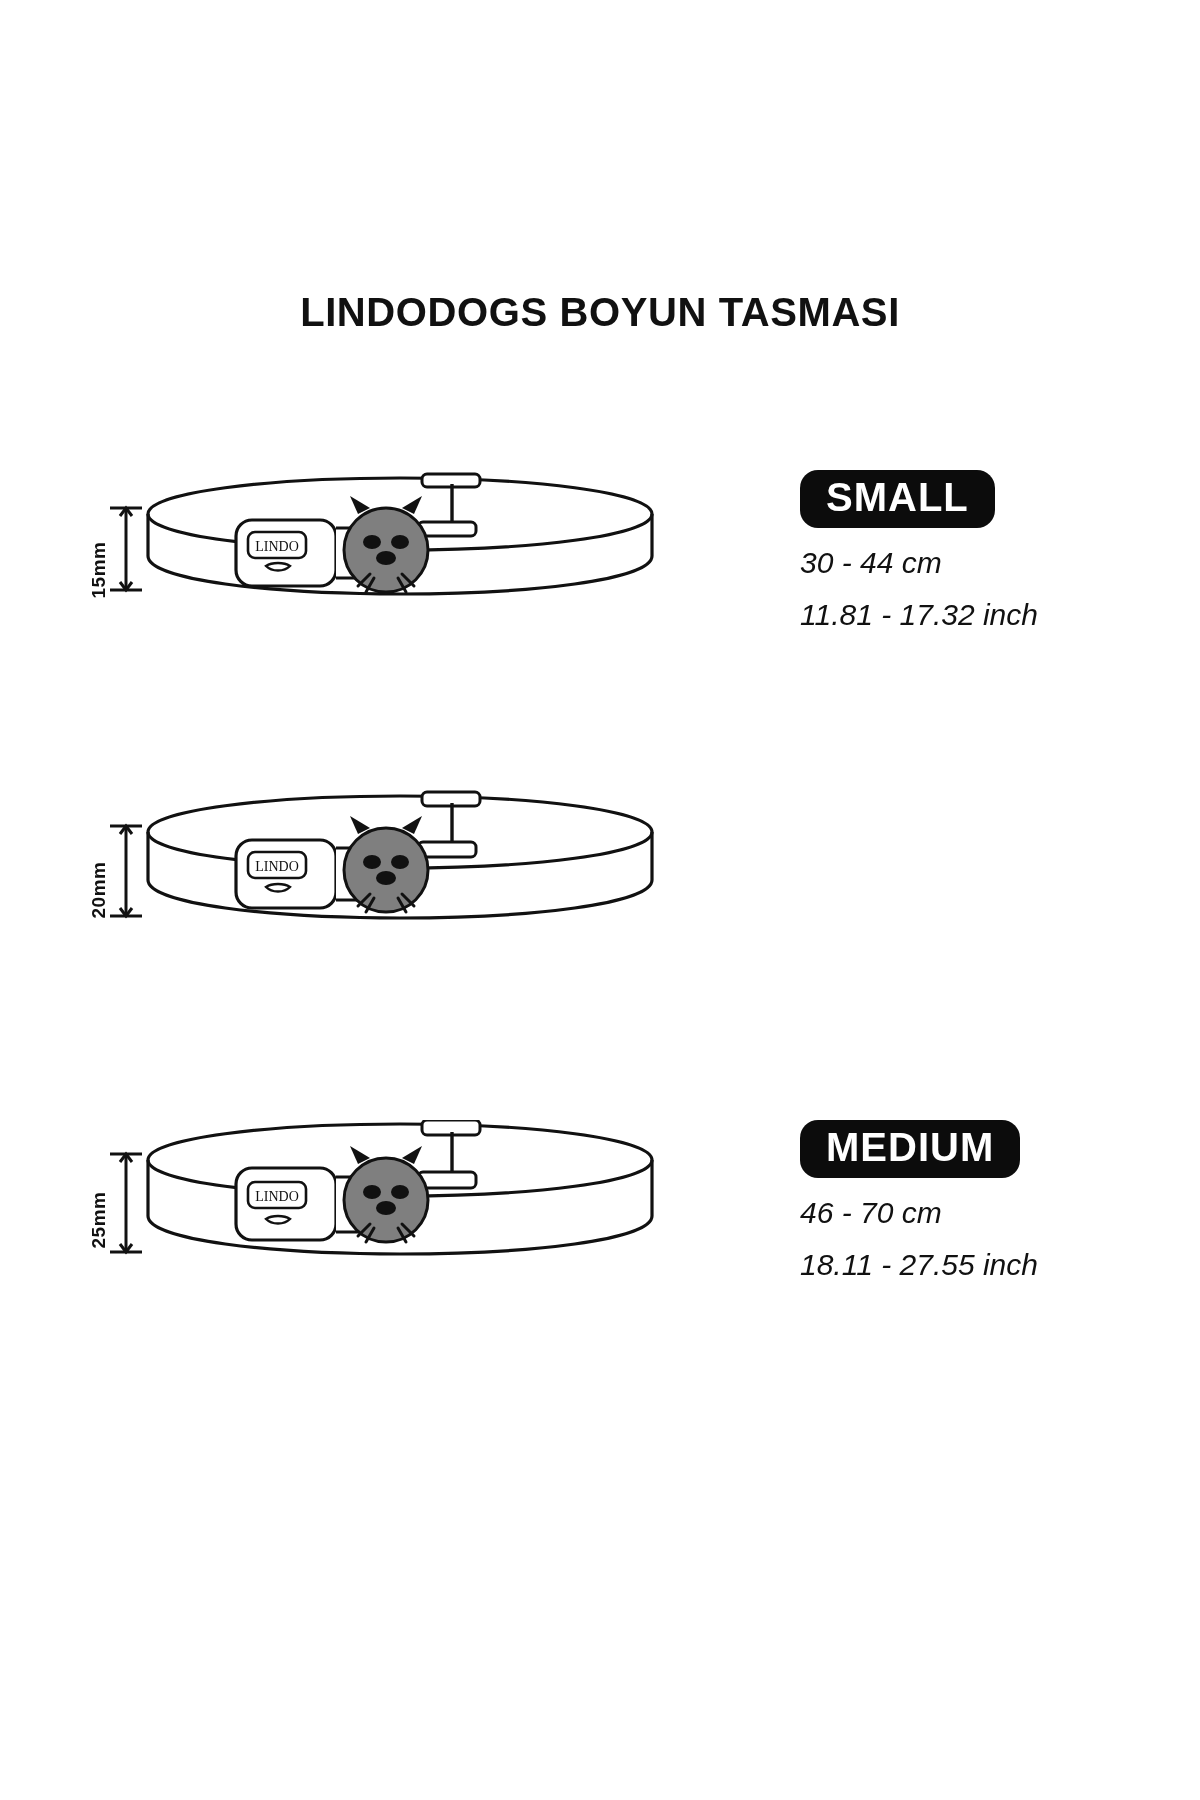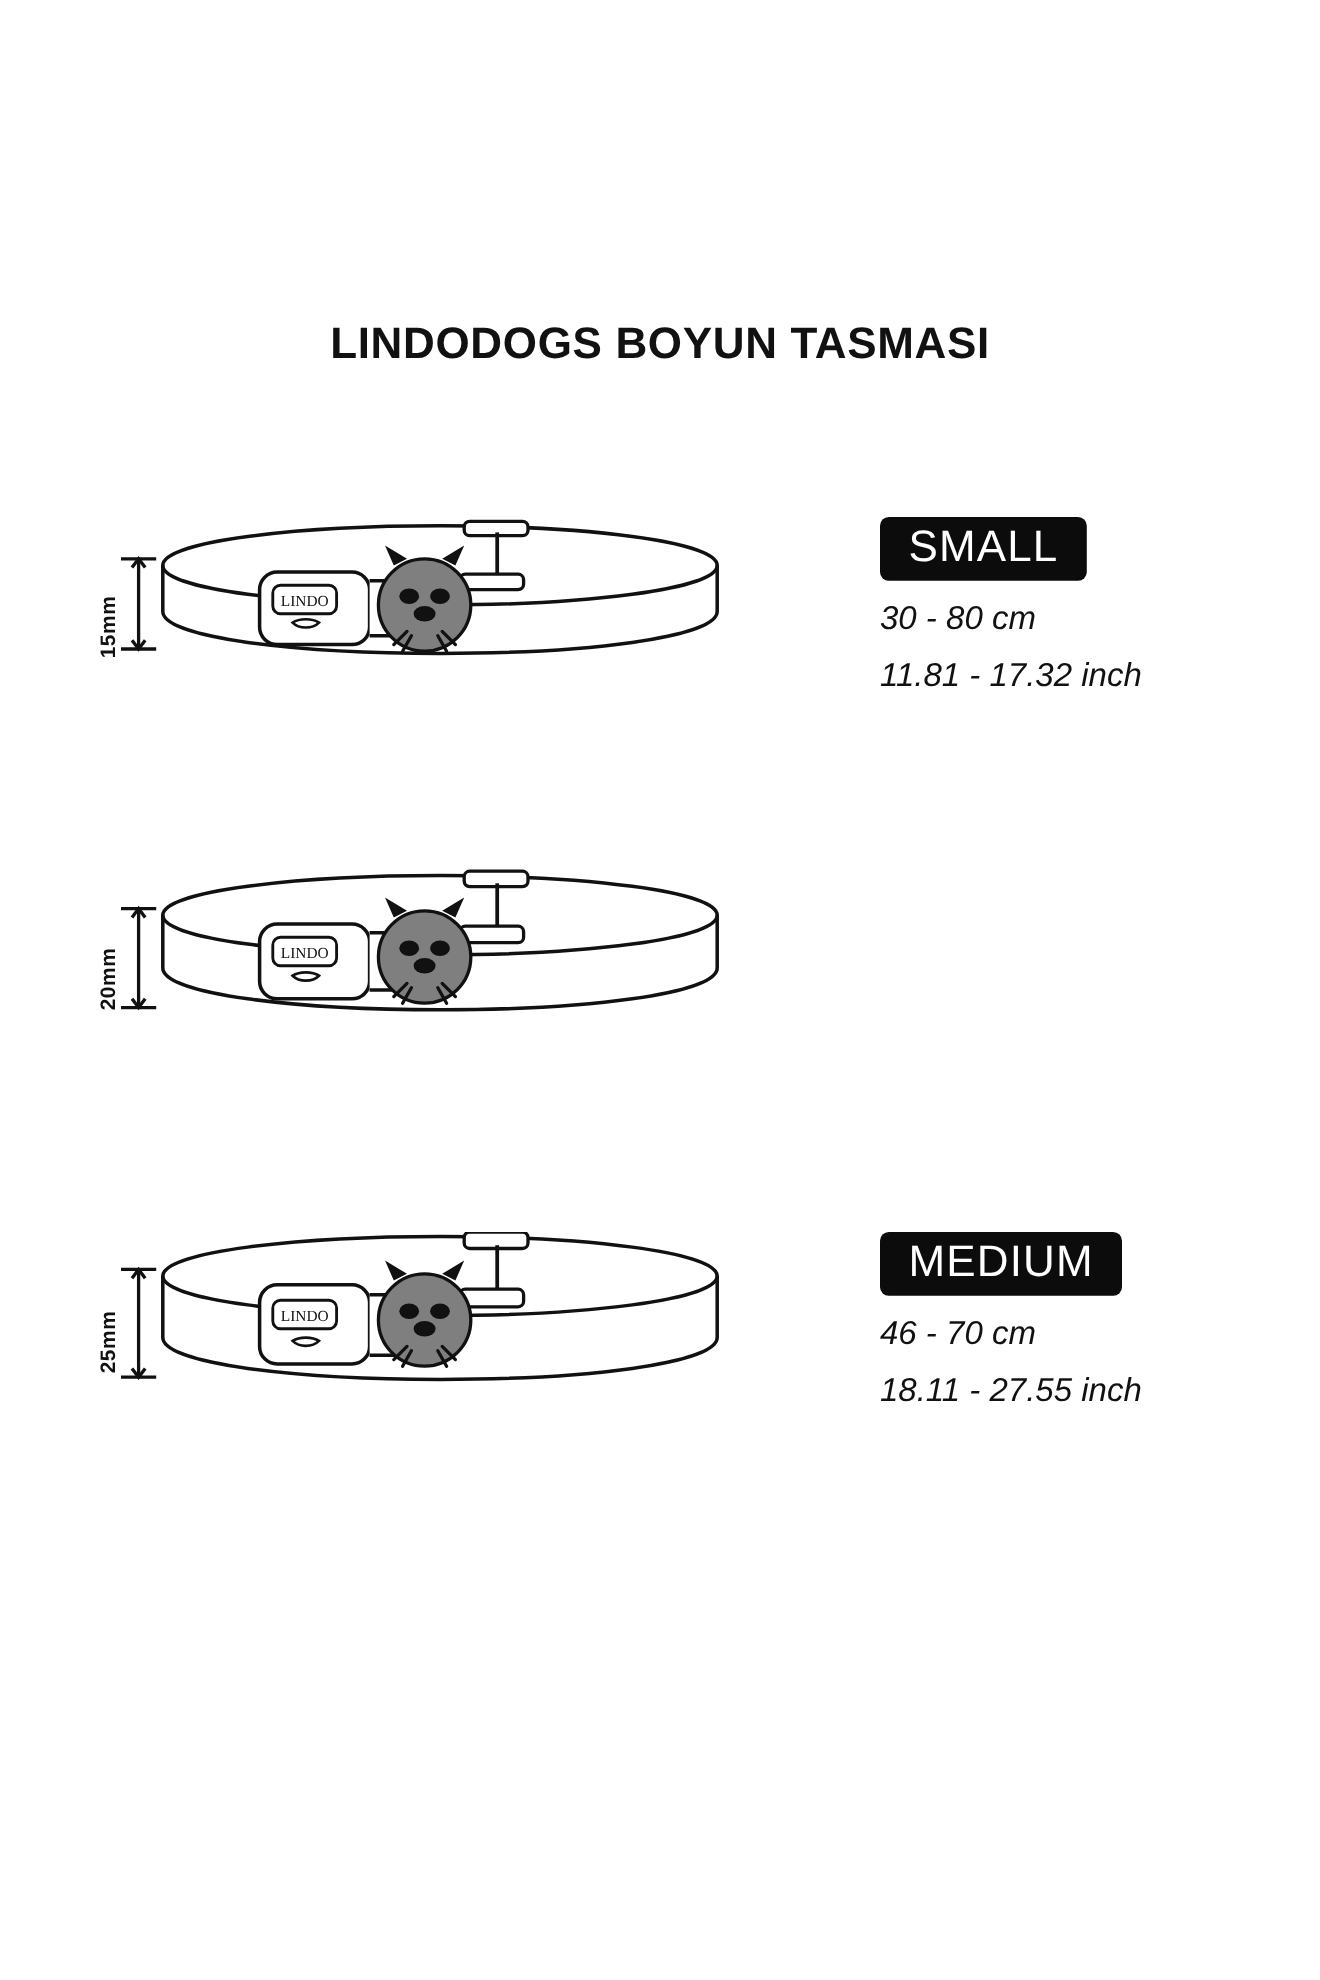--- a/index.html
+++ b/index.html
@@ -77,24 +77,24 @@
     left: 800px;
     top: 0;
     width: 360px;
   }
 
   .size-badge {
     display: inline-block;
     background: #0c0c0c;
     color: #ffffff;
     font-size: 40px;
-    font-weight: 400;
+    font-weight: 700;
     letter-spacing: 1px;
     padding: 6px 26px 10px 26px;
-    border-radius: 8px;
+    border-radius: 18px;
     line-height: 1.05;
   }
 
   .size-line {
     font-size: 30px;
     font-style: italic;
     color: #111;
     margin-top: 18px;
     white-space: nowrap;
   }
@@ -148,21 +148,21 @@
           <path d="M300 104 L288 116 M304 108 L296 122 M332 104 L344 116 M328 108 L336 122" stroke="#111" stroke-width="3" stroke-linecap="round"></path>
         </g>
       </svg>
       <div class="dim-label">
         <span>15mm</span>
       </div>
     </div>
 
     <div class="size-block">
       <div class="size-badge">SMALL</div>
-      <div class="size-line">30 - 80 cm</div>
+      <div class="size-line">30 - 44 cm</div>
       <div class="size-line second">11.81 - 17.32 inch</div>
     </div>
   </div>
 
   <div class="row row-2">
 
     <div class="collar-wrap">
       <svg width="640" height="240" viewBox="0 0 640 240" fill="none">
         <g stroke="#111" stroke-width="3">
           <line x1="40" y1="36" x2="72" y2="36"></line>

